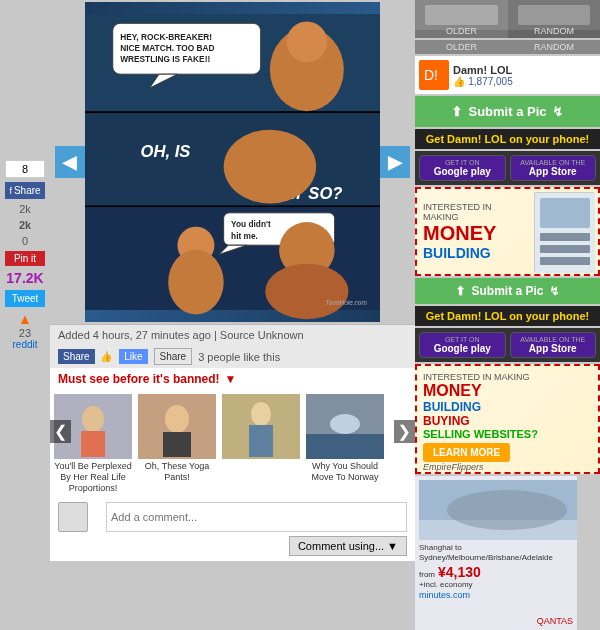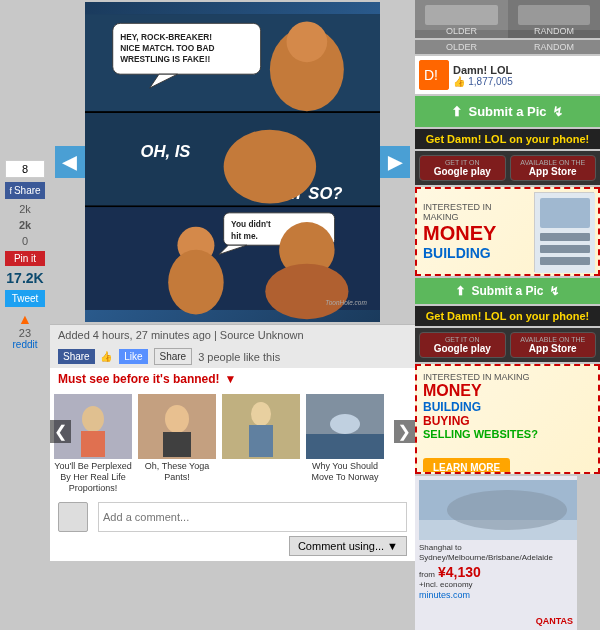--- a/index.html
+++ b/index.html
@@ -43,21 +43,21 @@
     .zero-count { font-size: 11px; color: #555; }
     .pinit-btn {
       background: #cb2027;
       color: #fff;
       border: none;
       width: 40px;
       padding: 2px;
       font-size: 10px;
       cursor: pointer;
     }
-    .big-num { font-size: 14px; font-weight: bold; color: #0c4a6e; }
+    .big-num { font-size: 14px; font-weight: bold; color: #a21caf; }
     .tweet-btn {
       background: #1da1f2;
       color: #fff;
       border: none;
       width: 40px;
       padding: 3px 2px;
       font-size: 10px;
       cursor: pointer;
     }
     .reddit-area { text-align: center; }
@@ -208,21 +208,21 @@
     .comment-section {
       background: #fff;
       padding: 5px 8px;
       display: flex;
       flex-direction: column;
       gap: 4px;
     }
     .comment-row {
       display: flex;
       align-items: flex-start;
-      gap: 10px;
+      gap: 18px;
     }
     .comment-avatar {
       width: 30px;
       height: 30px;
       background: #ddd;
       border: 1px solid #aaa;
       border-radius: 2px;
       flex-shrink: 0;
     }
     .comment-input {
@@ -333,21 +333,21 @@
 
     
     .app-btns-row {
       background: #333;
       display: flex;
       padding: 4px;
       gap: 4px;
     }
     .google-play-btn, .app-store-btn {
       flex: 1;
-      background: #7f1d1d;
+      background: #4c1d95;
       border: 1px solid #555;
       border-radius: 4px;
       padding: 3px;
       display: flex;
       flex-direction: column;
       align-items: center;
       text-align: right;
     }
     .btn-small-text { font-size: 7px; color: #aaa; }
     .btn-main-text { font-size: 10px; color: #fff; font-weight: bold; }
@@ -433,21 +433,21 @@
     .empire-buying { font-size: 12px; font-weight: bold; color: #cc0000; }
     .learn-more-btn {
       background: #ffa500;
       color: #fff;
       border: none;
       padding: 4px 10px;
       font-size: 10px;
       font-weight: bold;
       cursor: pointer;
       border-radius: 3px;
-      margin-top: 18px;
+      margin-top: 3px;
     }
     .empire-logo { font-size: 9px; color: #555; font-style: italic; }
 
     
     .bottom-ad {
       width: 162px;
       height: 155px;
       background: #e8e8f0;
       display: flex;
       flex-direction: column;
@@ -463,21 +463,21 @@
     }
     .bottom-ad-text { font-size: 8px; color: #333; line-height: 1.3; }
     .bottom-ad-price { font-size: 14px; font-weight: bold; color: #cc0000; }
     .bottom-ad-link { font-size: 9px; color: #0066cc; cursor: pointer; }
     .bottom-ad-logo {
       position: absolute;
       bottom: 4px;
       right: 4px;
       font-size: 9px;
       color: #cc0000;
-      font-weight: bold;
+      font-weight: normal;
     }
   </style>
 </head>
 <body>
 
 <div class="layout">
 
   <div class="left-sidebar">
     <div class="share-count">8</div>
     <button class="fb-share-btn">

